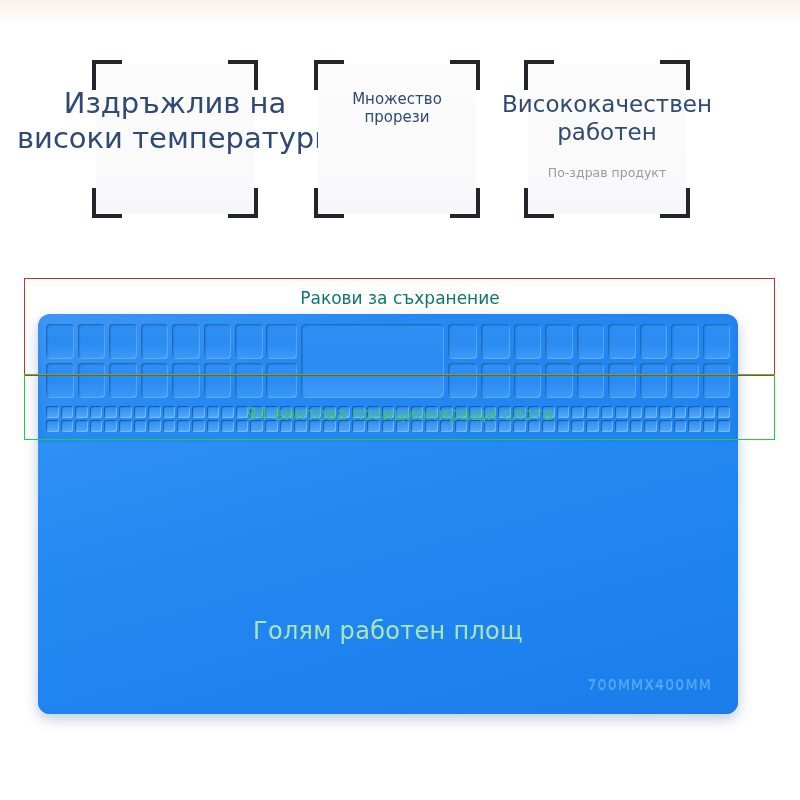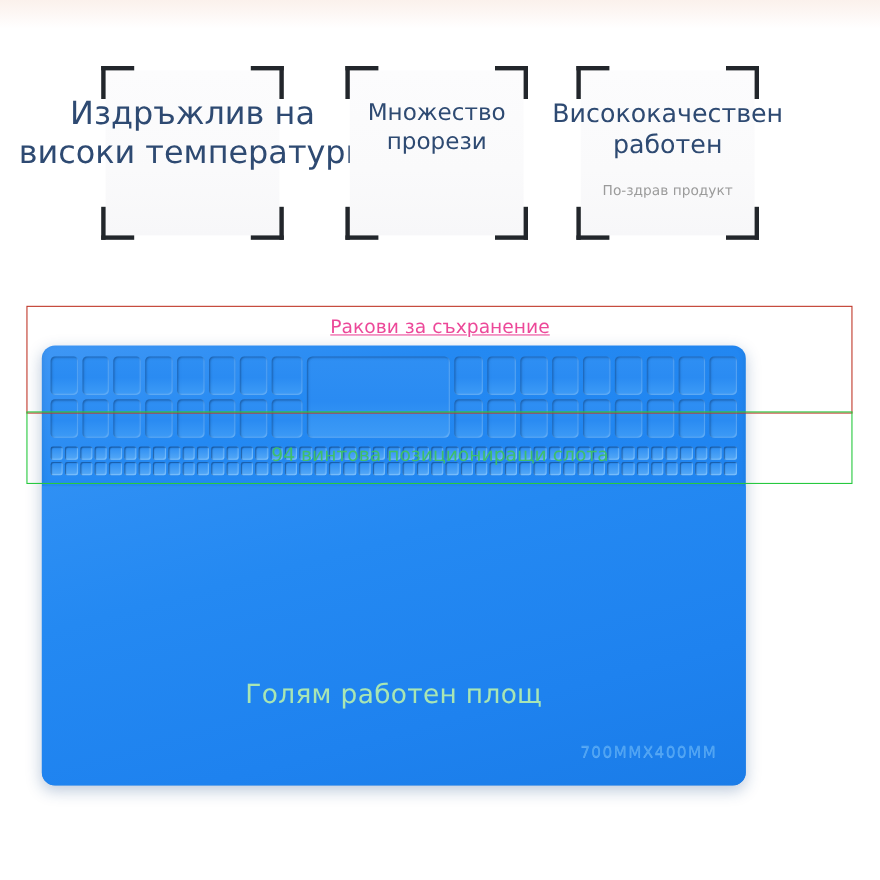--- a/index.html
+++ b/index.html
@@ -69,41 +69,41 @@
     white-space: pre-line;
   }
 
   
   #card-1 { left: 96px; top: 8px; width: 158px; height: 150px; }
   #card-1 .feature-title { top: 22px; left: -80px; right: -80px; font-size: 29px; }
   #card-1 .feature-sub   { top: 100px; left: -60px; right: -60px; }
 
   
   #card-2 { left: 318px; top: 8px; width: 158px; height: 150px; }
-  #card-2 .feature-title { top: 26px; left: -6px; right: -6px; font-size: 21px; }
+  #card-2 .feature-title { top: 26px; left: -6px; right: -6px; font-size: 15px; }
   #card-2 .feature-sub   { top: 96px; left: 4px; right: 4px; }
 
   
   #card-3 { left: 528px; top: 8px; width: 158px; height: 150px; }
   #card-3 .feature-title { top: 26px; left: -52px; right: -52px; font-size: 23px; }
   #card-3 .feature-sub   { top: 100px; left: -46px; right: -46px; text-align: center; }
 
   
   .mat-stage {
     position: absolute;
     left: 0; top: 270px;
     width: 800px;
     height: 480px;
   }
 
   .mat {
     position: absolute;
     left: 38px;
     top: 44px;
-    width: 640px;
+    width: 700px;
     height: 400px;
     border-radius: 12px;
     background: linear-gradient(160deg, #3f97f5 0%, #2489f2 22%, #1f84f0 55%, #1b7de9 100%);
     box-shadow: 0 5px 14px rgba(20, 70, 130, 0.28),
                 inset 0 -3px 6px rgba(10, 60, 120, 0.18);
     overflow: hidden;
   }
 
   
   .tray-row {
@@ -213,22 +213,21 @@
   }
   .anno-label {
     position: absolute;
     left: 0; right: 0;
     text-align: center;
     font-size: 17px;
     pointer-events: none;
   }
   #label-trays {
     top: 18px;
-    color: #ec4899;
-    text-decoration: underline;
+    color: #0f766e;
   }
   #label-screws {
     top: 134px;
     color: #3fbf6a;
   }
 </style>
 </head>
 <body>
 
 <div class="top-wash"></div>

